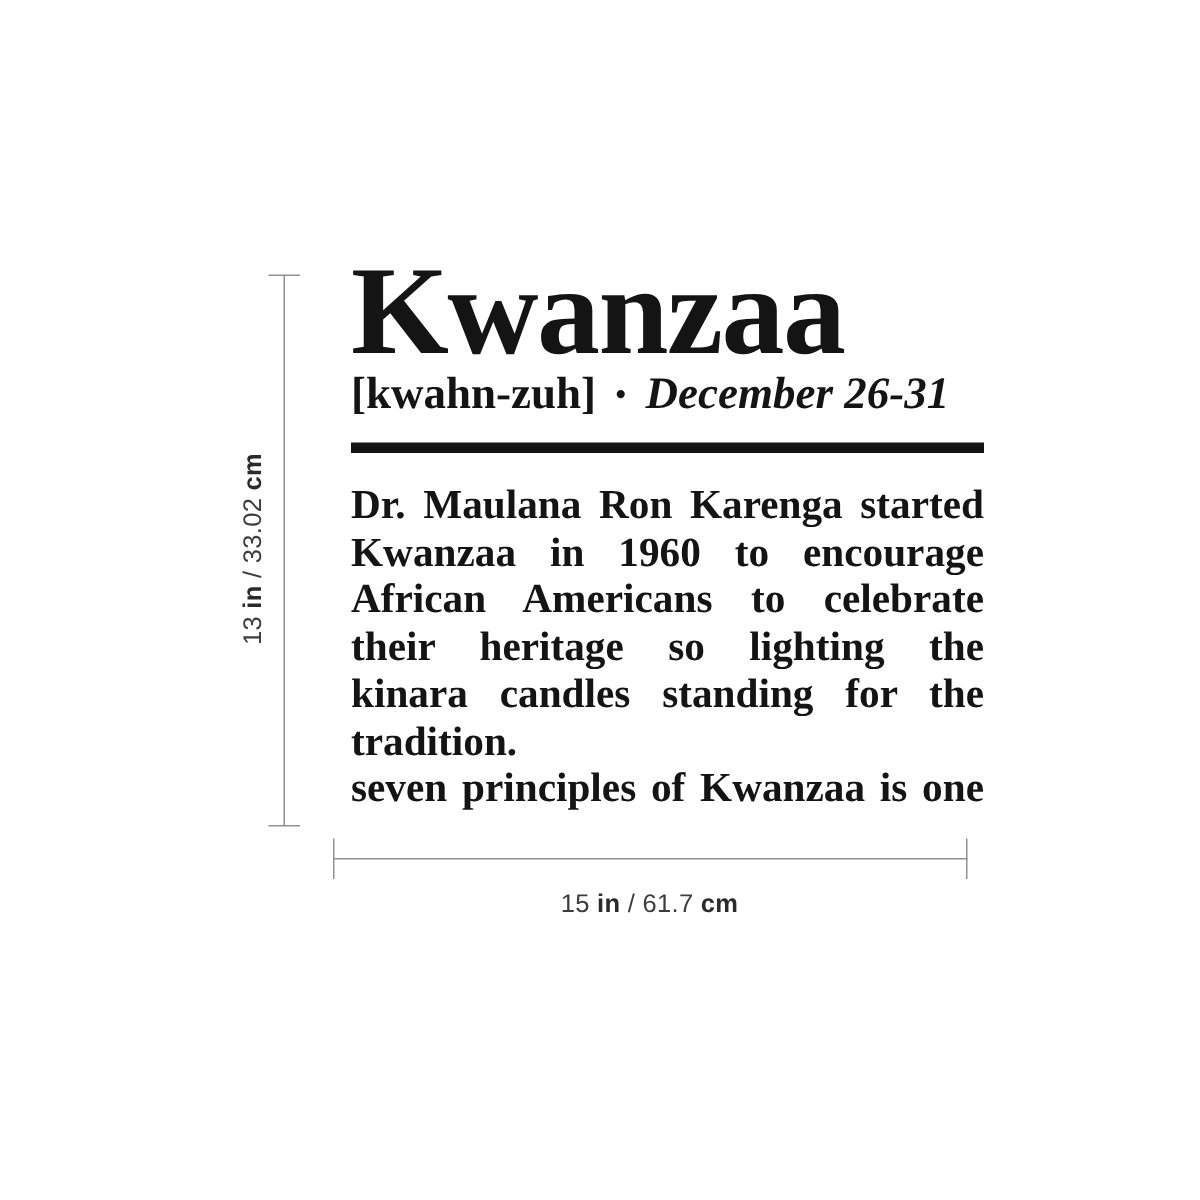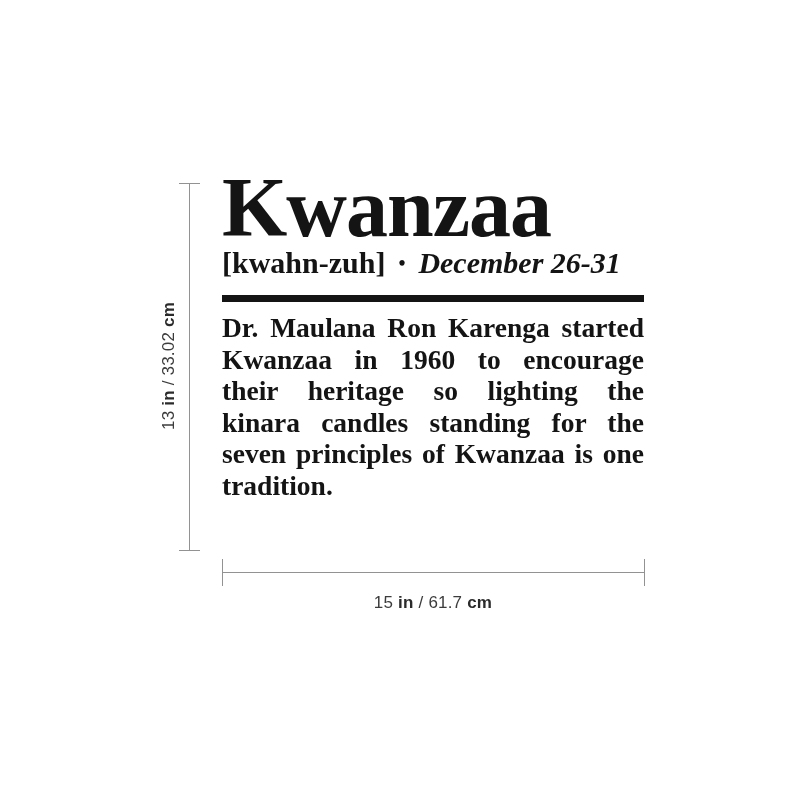--- a/index.html
+++ b/index.html
@@ -8,21 +8,21 @@
     width: 800px;
     height: 800px;
     background: #ffffff;
     overflow: hidden;
     font-family: "Liberation Serif", serif;
   }
 
   
   .decal {
     position: absolute;
-    left: 222px;
+    left: 234px;
     top: 170px;
     width: 422px;
     color: #141414;
   }
   .title {
     font-family: "Liberation Serif", serif;
     font-weight: 700;
     font-size: 84px;
     line-height: 76px;
     letter-spacing: -1px;
@@ -40,21 +40,21 @@
   .subtitle .bullet {
     font-size: 20px;
     line-height: 34px;
   }
   .subtitle .dates { font-style: italic; }
   .rule {
     height: 7px;
     background: #141414;
     margin-top: 15px;
   }
-  .body { margin-top: 10px; }
+  .body { margin-top: 18px; }
   .body-line {
     font-size: 27.5px;
     font-weight: 700;
     line-height: 31.5px;
     text-align: justify;
     text-align-last: justify;
     white-space: nowrap;
   }
   .body-line.last { text-align-last: left; }
 
@@ -107,24 +107,25 @@
     <div class="title">Kwanzaa</div>
     <div class="subtitle">
       <span class="pron">[kwahn-zuh]</span>
       <span class="bullet">•</span>
       <span class="dates">December 26-31</span>
     </div>
     <div class="rule"></div>
     <div class="body">
       <div class="body-line">Dr. Maulana Ron Karenga started</div>
       <div class="body-line">Kwanzaa in 1960 to encourage</div>
+      <div class="body-line">African Americans to celebrate</div>
       <div class="body-line">their heritage so lighting the</div>
       <div class="body-line">kinara candles standing for the</div>
+      <div class="body-line last">tradition.</div>
       <div class="body-line">seven principles of Kwanzaa is one</div>
-      <div class="body-line last">tradition.</div>
     </div>
   </div>
 
   <div class="dim h-line"></div>
   <div class="dim h-tick-l"></div>
   <div class="dim h-tick-r"></div>
   <div class="dim-label h-label">
     <span>15</span>
     <b>in</b>
     <span>/</span>

